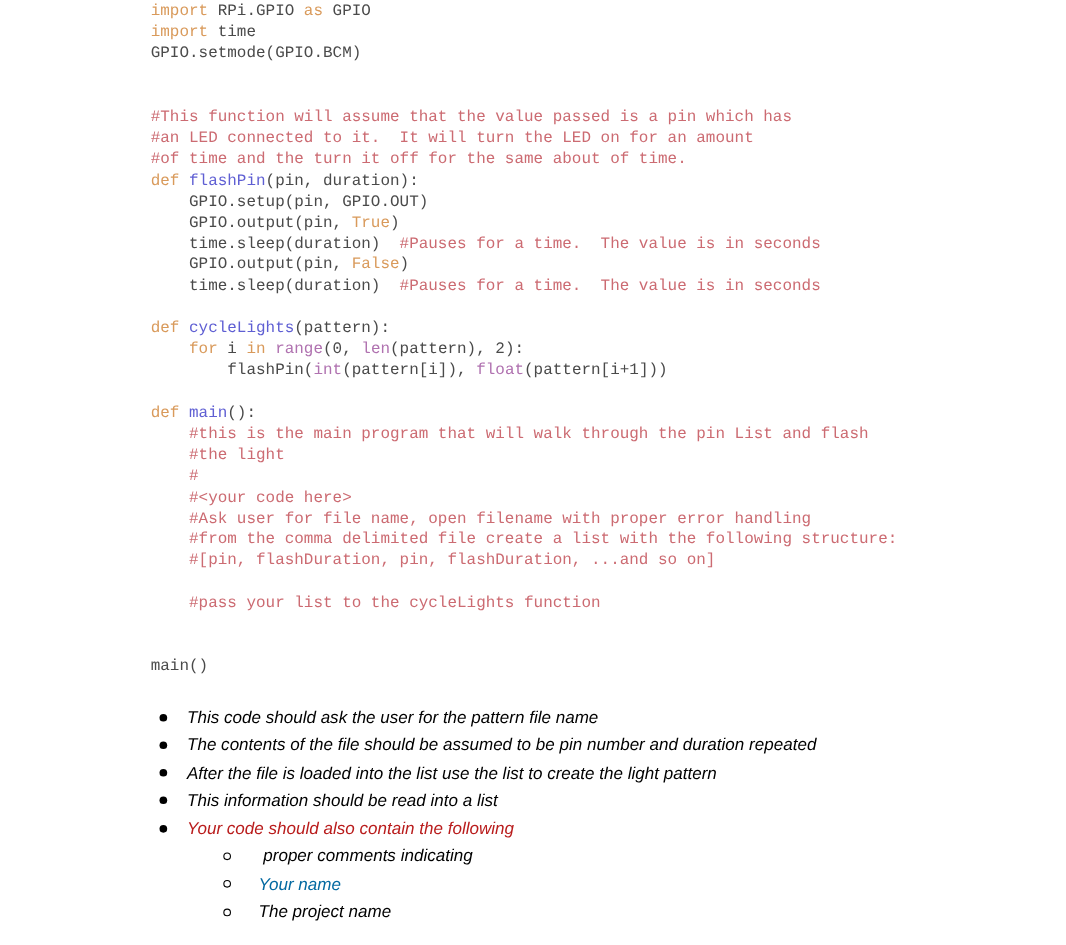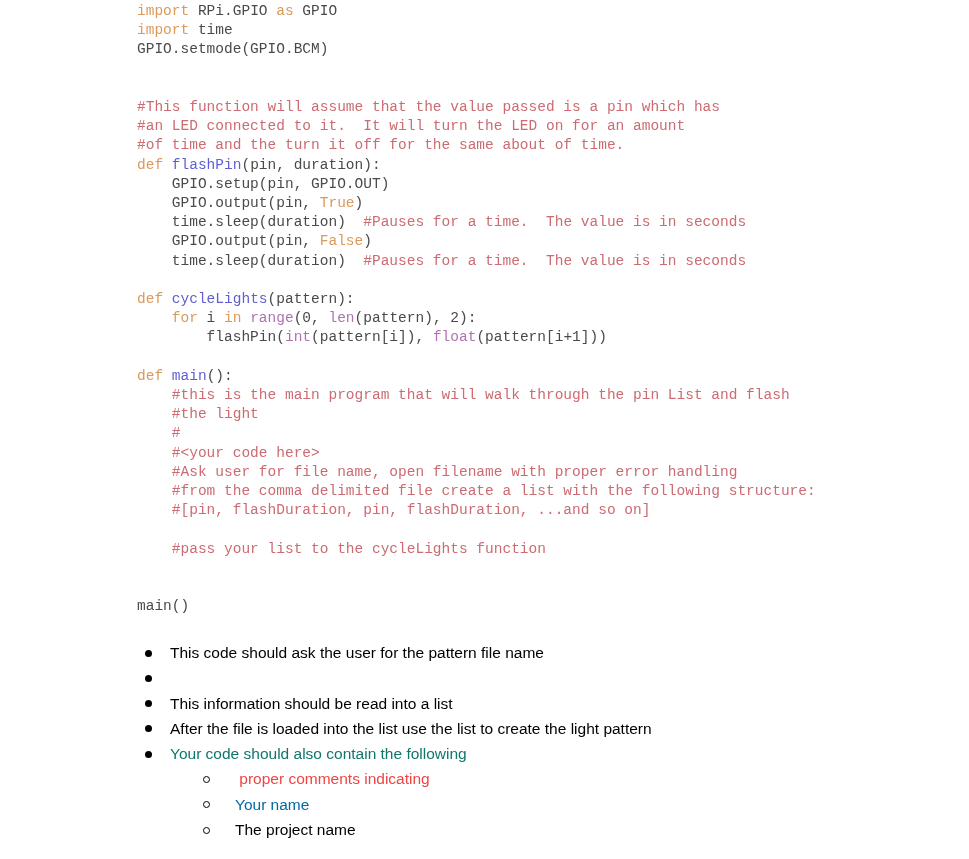--- a/index.html
+++ b/index.html
@@ -40,20 +40,21 @@
   #bullet-list {
     position: absolute;
     left: 0;
     top: 640px;
     width: 969px;
   }
   .bullet-row {
     display: flex;
     align-items: flex-end;
     height: 25.3px;
+    font-style: italic;
   }
   .bullet-row.lvl1 { padding-left: 145px; }
   .bullet-row.lvl2 { padding-left: 203px; }
 
   .bullet-mark {
     flex: 0 0 auto;
     width: 25px;
     font-size: 15px;
     line-height: 25.3px;
     color: #000000;
@@ -95,36 +96,37 @@
 
 <div id="code-block"><div class="code-line"><span class="tok" style="color: rgb(217, 154, 91);">import</span><span class="tok" style="color: rgb(74, 74, 74);"> RPi.GPIO </span><span class="tok" style="color: rgb(217, 154, 91);">as</span><span class="tok" style="color: rgb(74, 74, 74);"> GPIO</span></div><div class="code-line"><span class="tok" style="color: rgb(217, 154, 91);">import</span><span class="tok" style="color: rgb(74, 74, 74);"> time</span></div><div class="code-line"><span class="tok" style="color: rgb(74, 74, 74);">GPIO.setmode(GPIO.BCM)</span></div><div class="code-line blank-line">&nbsp;</div><div class="code-line blank-line">&nbsp;</div><div class="code-line"><span class="tok" style="color: rgb(204, 107, 114);">#This function will assume that the value passed is a pin which has</span></div><div class="code-line"><span class="tok" style="color: rgb(204, 107, 114);">#an LED connected to it.  It will turn the LED on for an amount</span></div><div class="code-line"><span class="tok" style="color: rgb(204, 107, 114);">#of time and the turn it off for the same about of time.</span></div><div class="code-line"><span class="tok" style="color: rgb(217, 154, 91);">def</span><span class="tok" style="color: rgb(74, 74, 74);"> </span><span class="tok" style="color: rgb(95, 95, 211);">flashPin</span><span class="tok" style="color: rgb(74, 74, 74);">(pin, duration):</span></div><div class="code-line"><span class="tok" style="color: rgb(74, 74, 74);">    GPIO.setup(pin, GPIO.OUT)</span></div><div class="code-line"><span class="tok" style="color: rgb(74, 74, 74);">    GPIO.output(pin, </span><span class="tok" style="color: rgb(217, 154, 91);">True</span><span class="tok" style="color: rgb(74, 74, 74);">)</span></div><div class="code-line"><span class="tok" style="color: rgb(74, 74, 74);">    time.sleep(duration) </span><span class="tok" style="color: rgb(204, 107, 114);"> #Pauses for a time.  The value is in seconds</span></div><div class="code-line"><span class="tok" style="color: rgb(74, 74, 74);">    GPIO.output(pin, </span><span class="tok" style="color: rgb(217, 154, 91);">False</span><span class="tok" style="color: rgb(74, 74, 74);">)</span></div><div class="code-line"><span class="tok" style="color: rgb(74, 74, 74);">    time.sleep(duration) </span><span class="tok" style="color: rgb(204, 107, 114);"> #Pauses for a time.  The value is in seconds</span></div><div class="code-line blank-line">&nbsp;</div><div class="code-line"><span class="tok" style="color: rgb(217, 154, 91);">def</span><span class="tok" style="color: rgb(74, 74, 74);"> </span><span class="tok" style="color: rgb(95, 95, 211);">cycleLights</span><span class="tok" style="color: rgb(74, 74, 74);">(pattern):</span></div><div class="code-line"><span class="tok" style="color: rgb(74, 74, 74);">    </span><span class="tok" style="color: rgb(217, 154, 91);">for</span><span class="tok" style="color: rgb(74, 74, 74);"> i </span><span class="tok" style="color: rgb(217, 154, 91);">in</span><span class="tok" style="color: rgb(74, 74, 74);"> </span><span class="tok" style="color: rgb(176, 114, 176);">range</span><span class="tok" style="color: rgb(74, 74, 74);">(0, </span><span class="tok" style="color: rgb(176, 114, 176);">len</span><span class="tok" style="color: rgb(74, 74, 74);">(pattern), 2):</span></div><div class="code-line"><span class="tok" style="color: rgb(74, 74, 74);">        flashPin(</span><span class="tok" style="color: rgb(176, 114, 176);">int</span><span class="tok" style="color: rgb(74, 74, 74);">(pattern[i]), </span><span class="tok" style="color: rgb(176, 114, 176);">float</span><span class="tok" style="color: rgb(74, 74, 74);">(pattern[i+1]))</span></div><div class="code-line blank-line">&nbsp;</div><div class="code-line"><span class="tok" style="color: rgb(217, 154, 91);">def</span><span class="tok" style="color: rgb(74, 74, 74);"> </span><span class="tok" style="color: rgb(95, 95, 211);">main</span><span class="tok" style="color: rgb(74, 74, 74);">():</span></div><div class="code-line"><span class="tok" style="color: rgb(204, 107, 114);">    #this is the main program that will walk through the pin List and flash</span></div><div class="code-line"><span class="tok" style="color: rgb(204, 107, 114);">    #the light</span></div><div class="code-line"><span class="tok" style="color: rgb(204, 107, 114);">    #</span></div><div class="code-line"><span class="tok" style="color: rgb(204, 107, 114);">    #&lt;your code here&gt;</span></div><div class="code-line"><span class="tok" style="color: rgb(204, 107, 114);">    #Ask user for file name, open filename with proper error handling</span></div><div class="code-line"><span class="tok" style="color: rgb(204, 107, 114);">    #from the comma delimited file create a list with the following structure:</span></div><div class="code-line"><span class="tok" style="color: rgb(204, 107, 114);">    #[pin, flashDuration, pin, flashDuration, ...and so on]</span></div><div class="code-line blank-line">&nbsp;</div><div class="code-line"><span class="tok" style="color: rgb(204, 107, 114);">    #pass your list to the cycleLights function</span></div><div class="code-line blank-line">&nbsp;</div><div class="code-line blank-line">&nbsp;</div><div class="code-line"><span class="tok" style="color: rgb(74, 74, 74);">main()</span></div></div>
 
 <div id="bullet-list">
     <div class="bullet-row lvl1">
       <span class="bullet-mark"><span class="disc" style="background: rgb(0, 0, 0);"></span></span>
       <span class="bullet-text" style="color: rgb(0, 0, 0);">This code should ask the user for the pattern file name</span>
     </div>
     <div class="bullet-row lvl1">
       <span class="bullet-mark"><span class="disc" style="background: rgb(0, 0, 0);"></span></span>
+      <span class="bullet-text" style="color: rgb(0, 0, 0);">The contents of the file should be assumed to be pin number and duration repeated</span>
+    </div>
+    <div class="bullet-row lvl1">
+      <span class="bullet-mark"><span class="disc" style="background: rgb(0, 0, 0);"></span></span>
+      <span class="bullet-text" style="color: rgb(0, 0, 0);">After the file is loaded into the list use the list to create the light pattern</span>
     </div>
     <div class="bullet-row lvl1">
       <span class="bullet-mark"><span class="disc" style="background: rgb(0, 0, 0);"></span></span>
       <span class="bullet-text" style="color: rgb(0, 0, 0);">This information should be read into a list</span>
     </div>
     <div class="bullet-row lvl1">
       <span class="bullet-mark"><span class="disc" style="background: rgb(0, 0, 0);"></span></span>
-      <span class="bullet-text" style="color: rgb(0, 0, 0);">After the file is loaded into the list use the list to create the light pattern</span>
-    </div>
-    <div class="bullet-row lvl1">
-      <span class="bullet-mark"><span class="disc" style="background: rgb(0, 0, 0);"></span></span>
-      <span class="bullet-text" style="color: #0f766e;">Your code should also contain the following</span>
+      <span class="bullet-text" style="color: #b91c1c;">Your code should also contain the following</span>
     </div>
     <div class="bullet-row lvl2">
       <span class="bullet-mark"><span class="circ" style="border-color: rgb(0, 0, 0);"></span></span>
-      <span class="bullet-text" style="color: #ef4444;"> proper comments indicating</span>
+      <span class="bullet-text" style="color: #000000;"> proper comments indicating</span>
     </div>
     <div class="bullet-row lvl2">
       <span class="bullet-mark"><span class="circ" style="border-color: rgb(0, 0, 0);"></span></span>
       <span class="bullet-text" style="color: #0369a1;">Your name</span>
     </div>
     <div class="bullet-row lvl2">
       <span class="bullet-mark"><span class="circ" style="border-color: rgb(0, 0, 0);"></span></span>
       <span class="bullet-text" style="color: rgb(0, 0, 0);">The project name</span>
     </div>
   </div>

